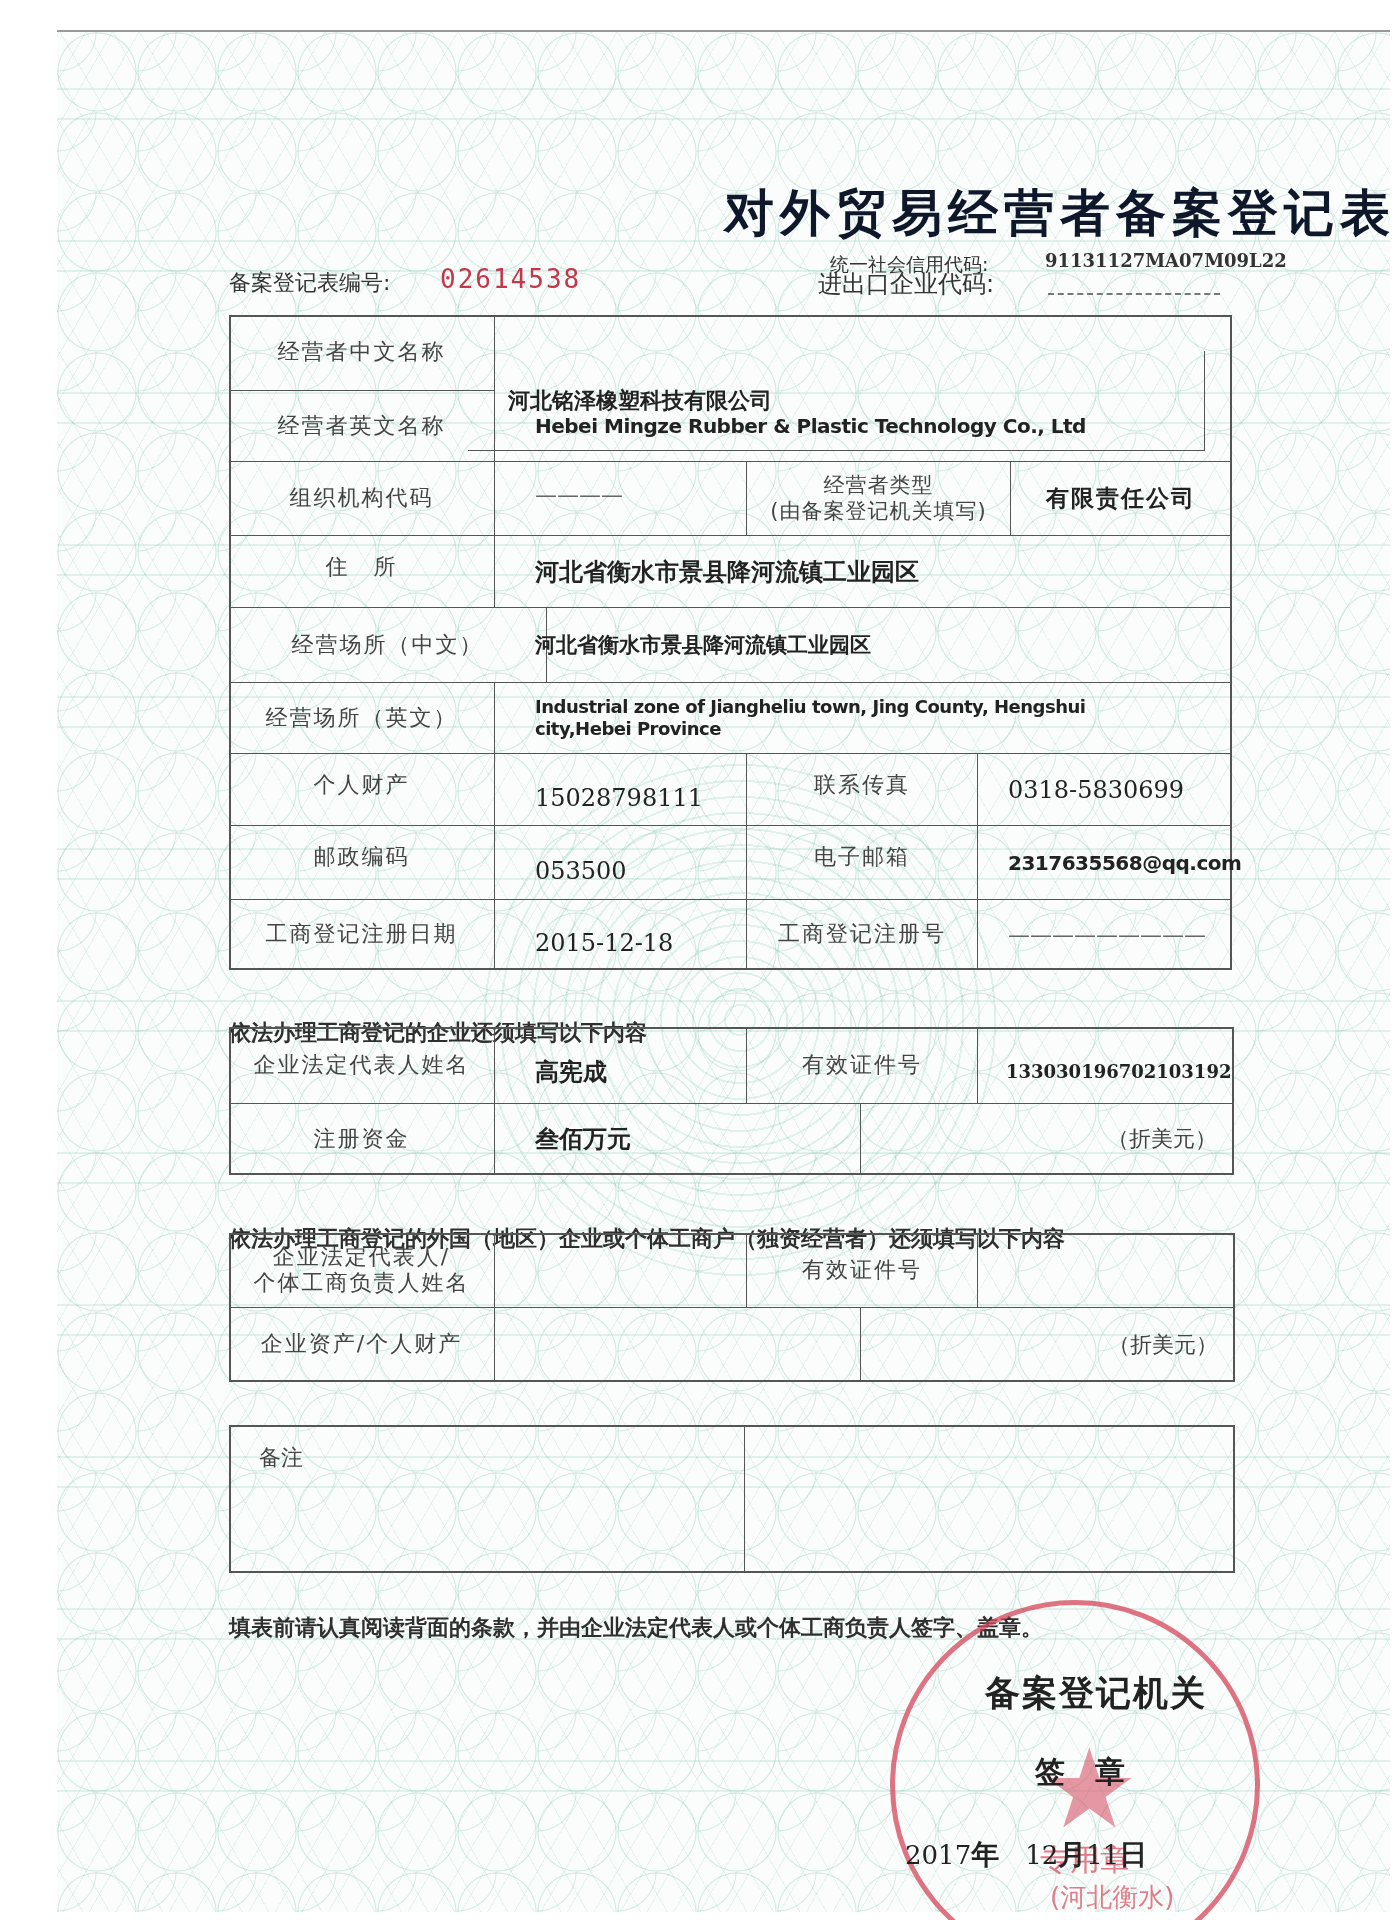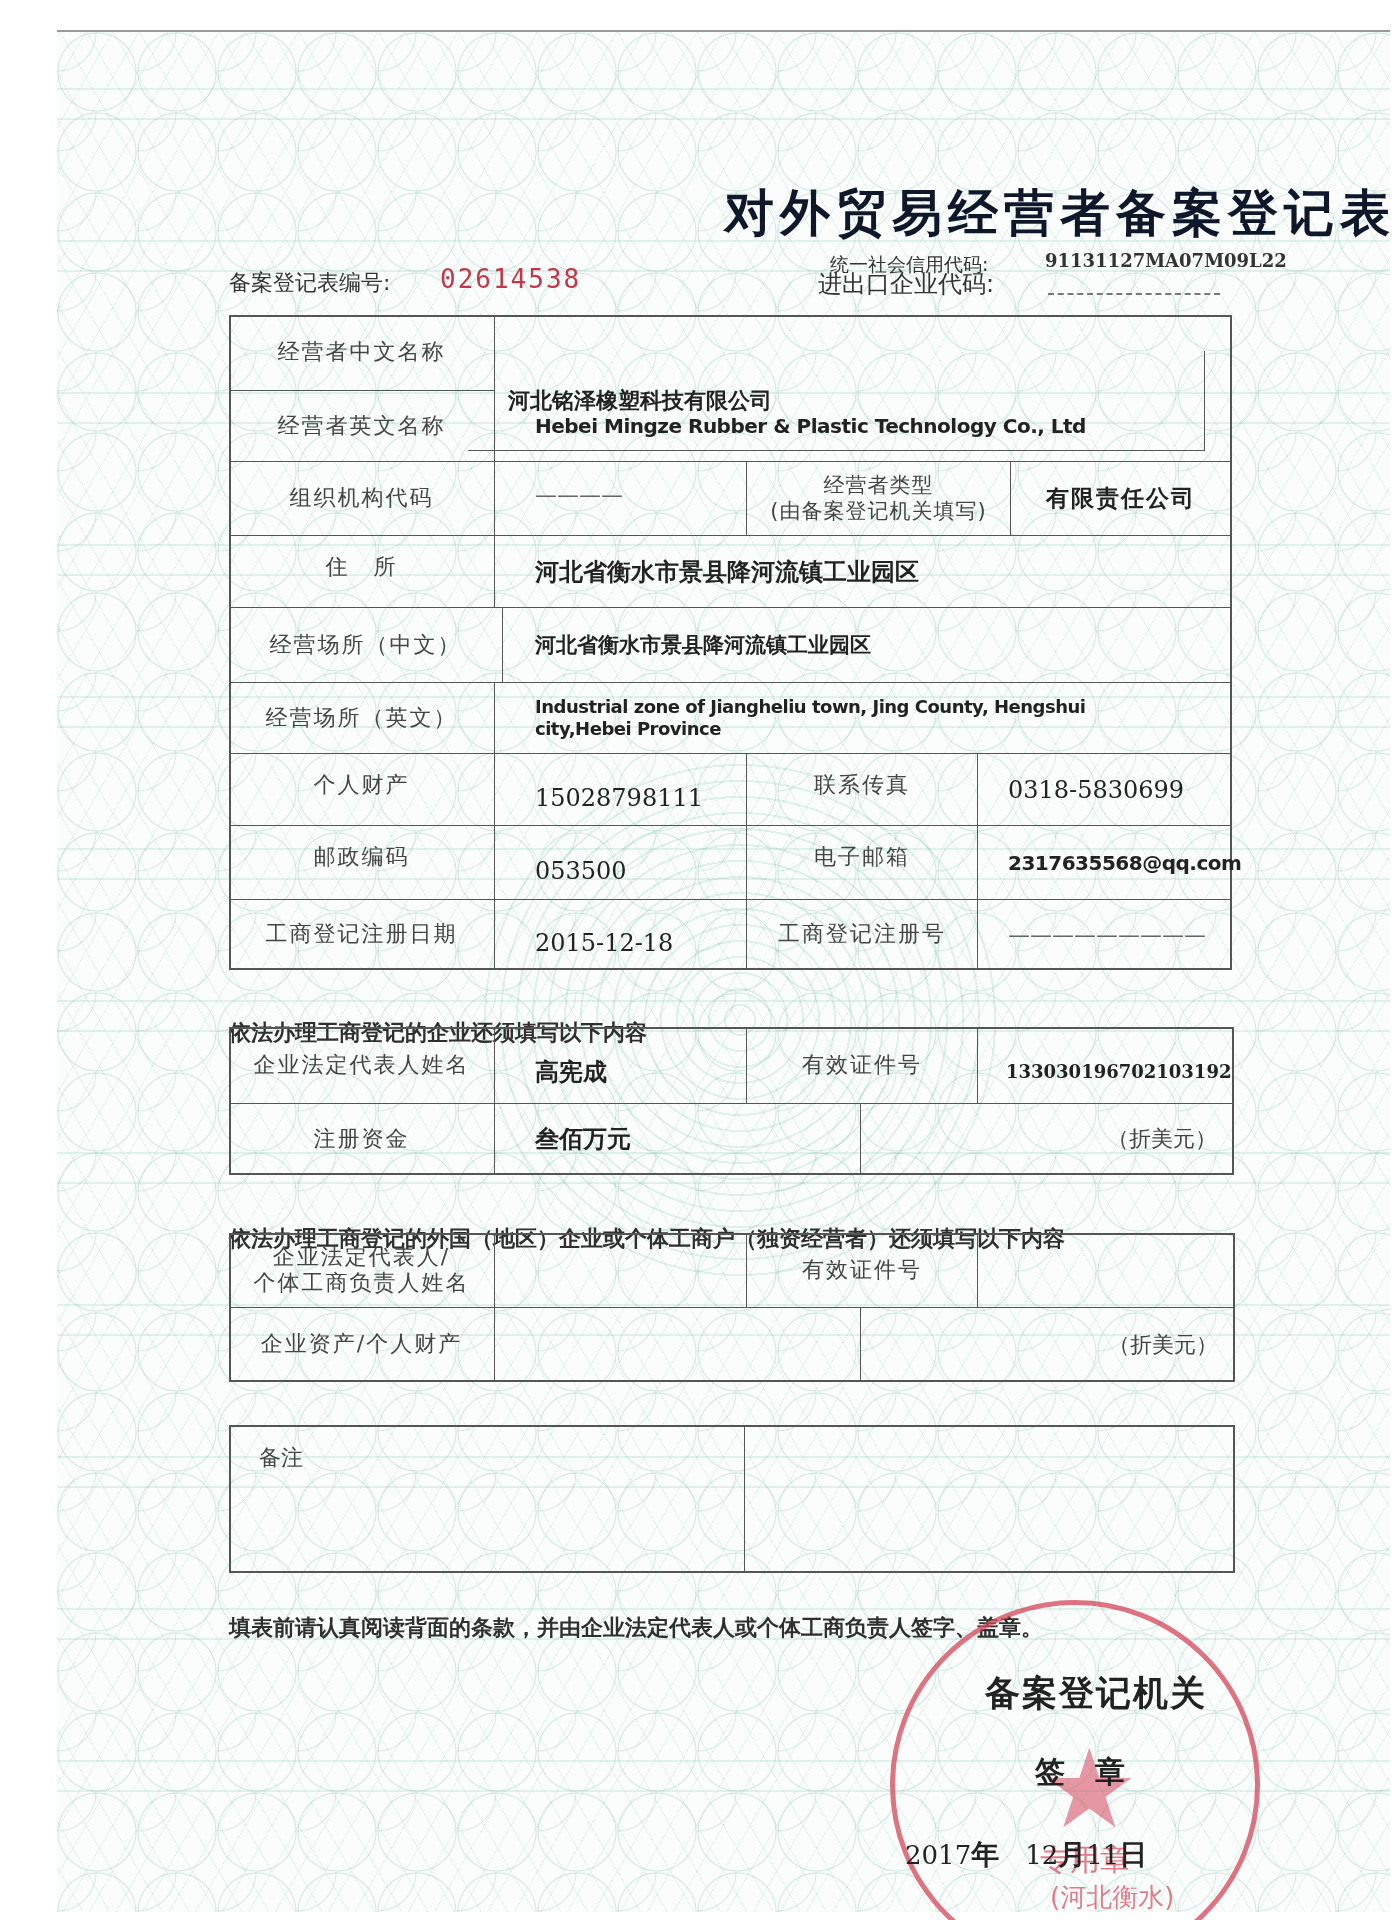--- a/index.html
+++ b/index.html
@@ -64,21 +64,21 @@
 <div class="cell val" style="left:495px; top:462px; width:252px; height:74px; font-weight:normal; color:#666; align-items:flex-start; padding-top:20px;">————</div>
 <div class="cell lbl" style="left:747px; top:462px; width:264px; height:74px; flex-direction:column; font-size:21px; letter-spacing:1px;">
   <span>经营者类型</span>
   <span>(由备案登记机关填写)</span>
 </div>
 <div class="cell lbl" style="left:1011px; top:462px; width:221px; height:74px; font-weight:bold; color:#222; font-size:23px;">有限责任公司</div>
 
 <div class="cell lbl" style="left:229px; top:536px; width:266px; height:72px; align-items:flex-start; padding-top:18px;">住　所</div>
 <div class="cell val" style="left:495px; top:536px; width:737px; height:72px; font-size:24px;">河北省衡水市景县降河流镇工业园区</div>
 
-<div class="cell lbl" style="left:229px; top:608px; width:274px; height:75px;">经营场所（中文）</div>
+<div class="cell lbl" style="left:229px; top:608px; width:318px; height:75px;">经营场所（中文）</div>
 <div class="cell val" style="left:495px; top:608px; width:737px; height:75px; font-size:21px;">河北省衡水市景县降河流镇工业园区</div>
 
 <div class="cell lbl" style="left:229px; top:683px; width:266px; height:71px;">经营场所（英文）</div>
 <div class="cell val en" style="left:495px; top:683px; width:737px; height:71px; font-size:18px; padding-right:91px; line-height:1.25;">Industrial zone of Jiangheliu town, Jing County, Hengshui city,Hebei Province</div>
 
 <div class="cell lbl" style="left:229px; top:754px; width:266px; height:72px; align-items:flex-start; padding-top:18px;">个人财产</div>
 <div class="cell val num" style="left:495px; top:754px; width:252px; height:72px; padding-top:16px;">15028798111</div>
 <div class="cell lbl" style="left:747px; top:754px; width:231px; height:72px; align-items:flex-start; padding-top:18px;">联系传真</div>
 <div class="cell val num" style="left:978px; top:754px; width:254px; height:72px; padding-left:30px;">0318-5830699</div>
 

